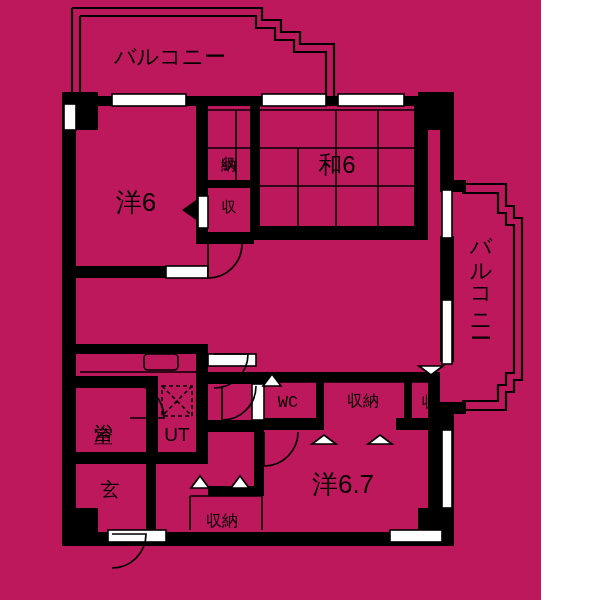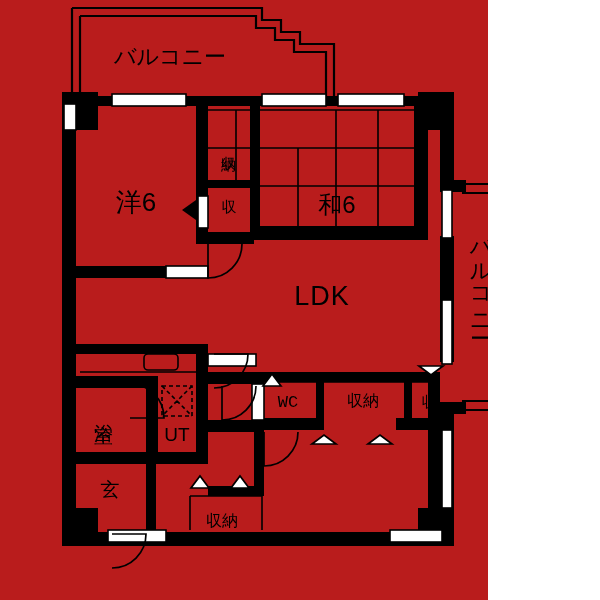--- a/index.html
+++ b/index.html
@@ -1,17 +1,17 @@
 <!DOCTYPE html>
 <html><head>
 <meta charset="utf-8">
 <style>
   html,body{margin:0;padding:0;background:#ffffff;}
   body{font-family:"Liberation Sans","DejaVu Sans",sans-serif;}
-  #plan{position:relative;width:488px;height:600px;background:#b91c1c;overflow:hidden;}
+  #plan{position:relative;width:541px;height:600px;background:#be185d;overflow:hidden;}
   #plan svg{display:block;}
   .lbl{position:absolute;color:#000;white-space:nowrap;line-height:1;}
   .lbl.mid{transform:translate(-50%,-50%);}
   .vert{writing-mode:vertical-rl;text-orientation:upright;letter-spacing:1px;}
 </style>
 </head>
 <body>
 
 <div id="plan">
 
@@ -132,26 +132,26 @@
       <path d="M390,434 l-9,12 l9,12 Z" transform="rotate(90 386 440)" fill="#fff"></path>
       <path d="M429,364 l-9,12 l9,12 Z" transform="rotate(-90 425 370)" fill="#fff"></path>
       <path d="M209,488 l-9,-12 l-9,12 Z" fill="#fff"></path>
       <path d="M249,488 l-9,-12 l-9,12 Z" fill="#fff"></path>
     </g>
   </svg>
 
   <div class="lbl mid" style="left:170px;top:57px;font-size:22px;">バルコニー</div>
   <div class="lbl vert" style="left:470px;top:222px;font-size:22px;">バルコニー</div>
   <div class="lbl mid" style="left:136px;top:202px;font-size:26px;">洋6</div>
-  <div class="lbl mid" style="left:337px;top:165px;font-size:24px;margin-top:40px;">和6</div>
-  <div class="lbl mid" style="left:322px;top:296px;font-size:27px;letter-spacing:1px;">LDK</div>
+  <div class="lbl mid" style="left:337px;top:165px;font-size:24px;">和6</div>
   <div class="lbl mid vert" style="left:104px;top:410px;font-size:19px;">浴室</div>
   <div class="lbl mid" style="left:177px;top:434px;font-size:19px;text-align:center;">UT</div>
   <div class="lbl mid" style="left:110px;top:489px;font-size:19px;">玄</div>
   <div class="lbl mid" style="left:288px;top:402px;font-size:17px;font-family:Liberation Mono, monospace;">WC</div>
+  <div class="lbl mid" style="left:343px;top:484px;font-size:26px;">洋6.7</div>
 
   <div class="lbl mid vert" style="left:229px;top:145px;font-size:15px;">収納</div>
   <div class="lbl mid" style="left:229px;top:206px;font-size:15px;">収</div>
   <div class="lbl mid" style="left:363px;top:401px;font-size:16px;">収納</div>
   <div class="lbl mid" style="left:429px;top:401px;font-size:15px;">収</div>
   <div class="lbl mid" style="left:222px;top:521px;font-size:16px;">収納</div>
 
 </div>
 
 </body></html>

